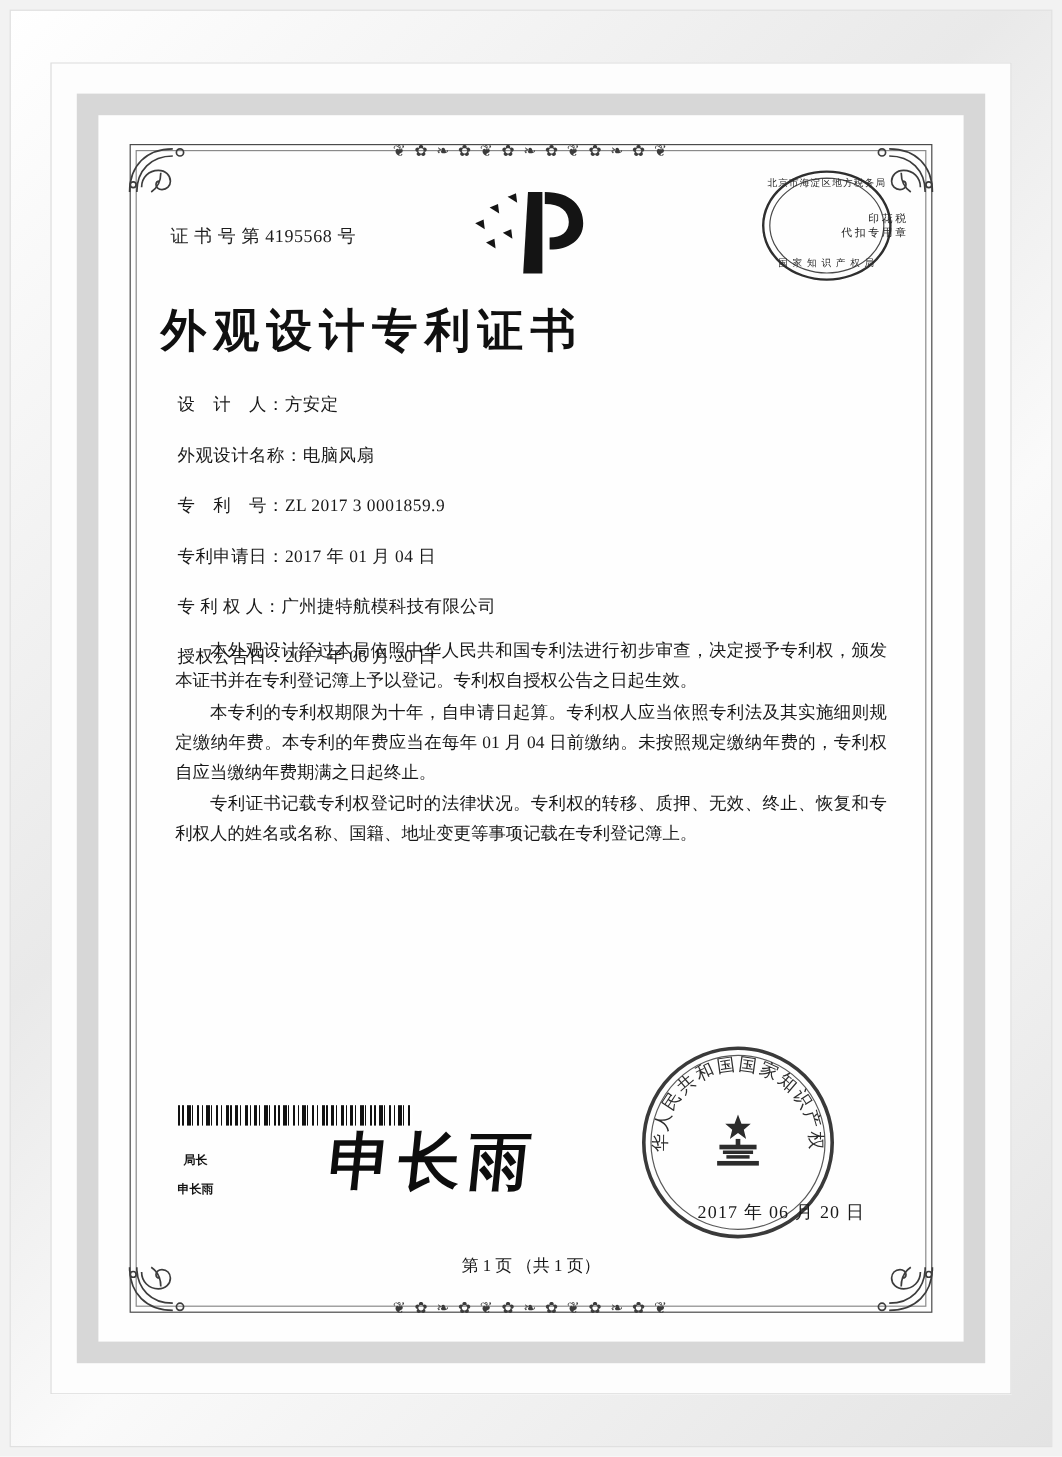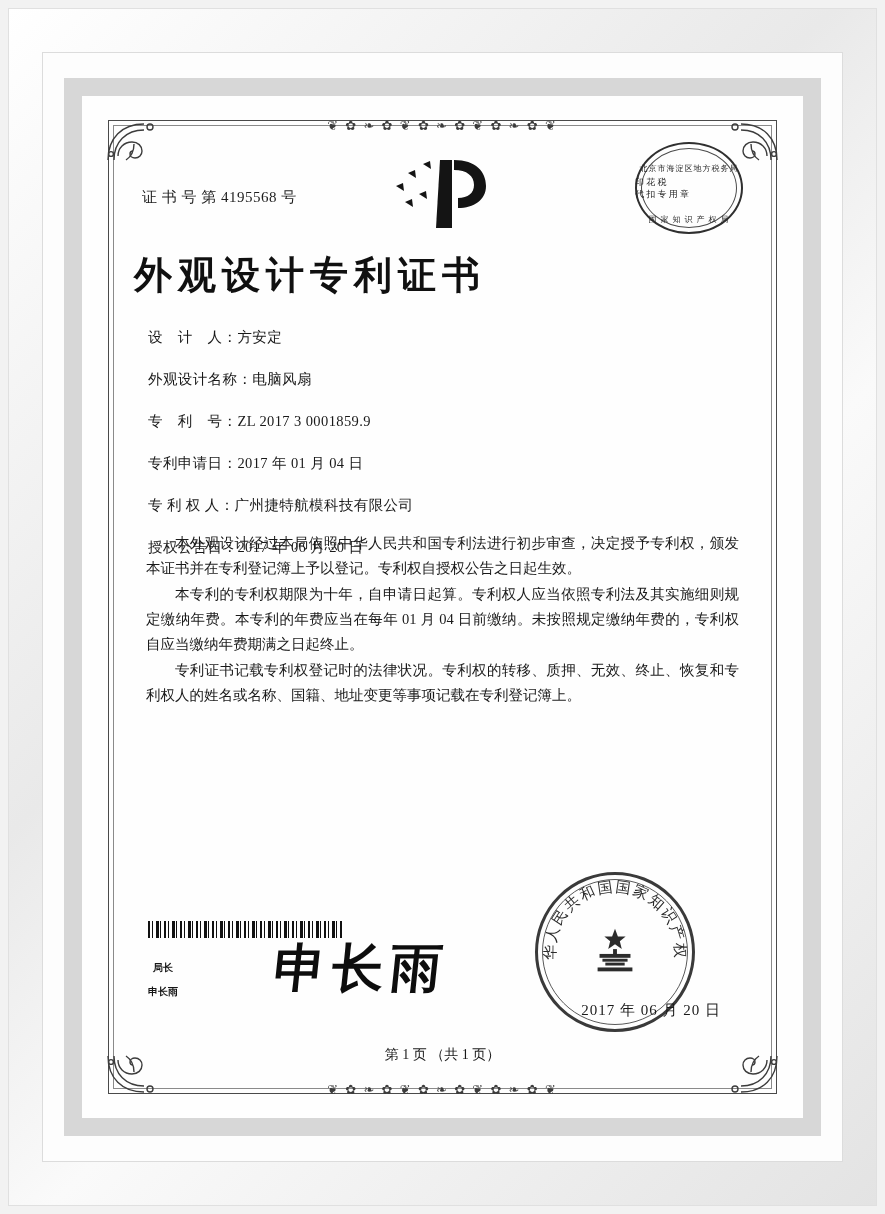--- a/index.html
+++ b/index.html
@@ -122,31 +122,32 @@
     border: 1px solid #4a4a4a;
   }
   .seal-tr .arc-top, .seal-tr .arc-bottom {
     position: absolute;
     left: 0; width: 100%;
     text-align: center;
     font-size: 8px;
     color: #2b2b2b;
     letter-spacing: 1px;
   }
-  .seal-tr .arc-top { top: 21px; }
+  .seal-tr .arc-top { top: 5px; }
   .seal-tr .arc-bottom { bottom: 9px; }
   .seal-tr .mid {
     position: absolute;
     left: 0; width: 100%;
     top: 50%;
     transform: translateY(-50%);
-    text-align: left;
+    text-align: right;
     font-size: 9px;
     line-height: 12px;
     color: #242424;
+    padding-left: 12px;
   }
 
   .title {
     position: absolute;
     left: 0; right: 0; top: 108px;
     text-align: left;
     font-family: "DejaVu Serif", serif;
     font-size: 38px;
     font-weight: bold;
     letter-spacing: 6px;

